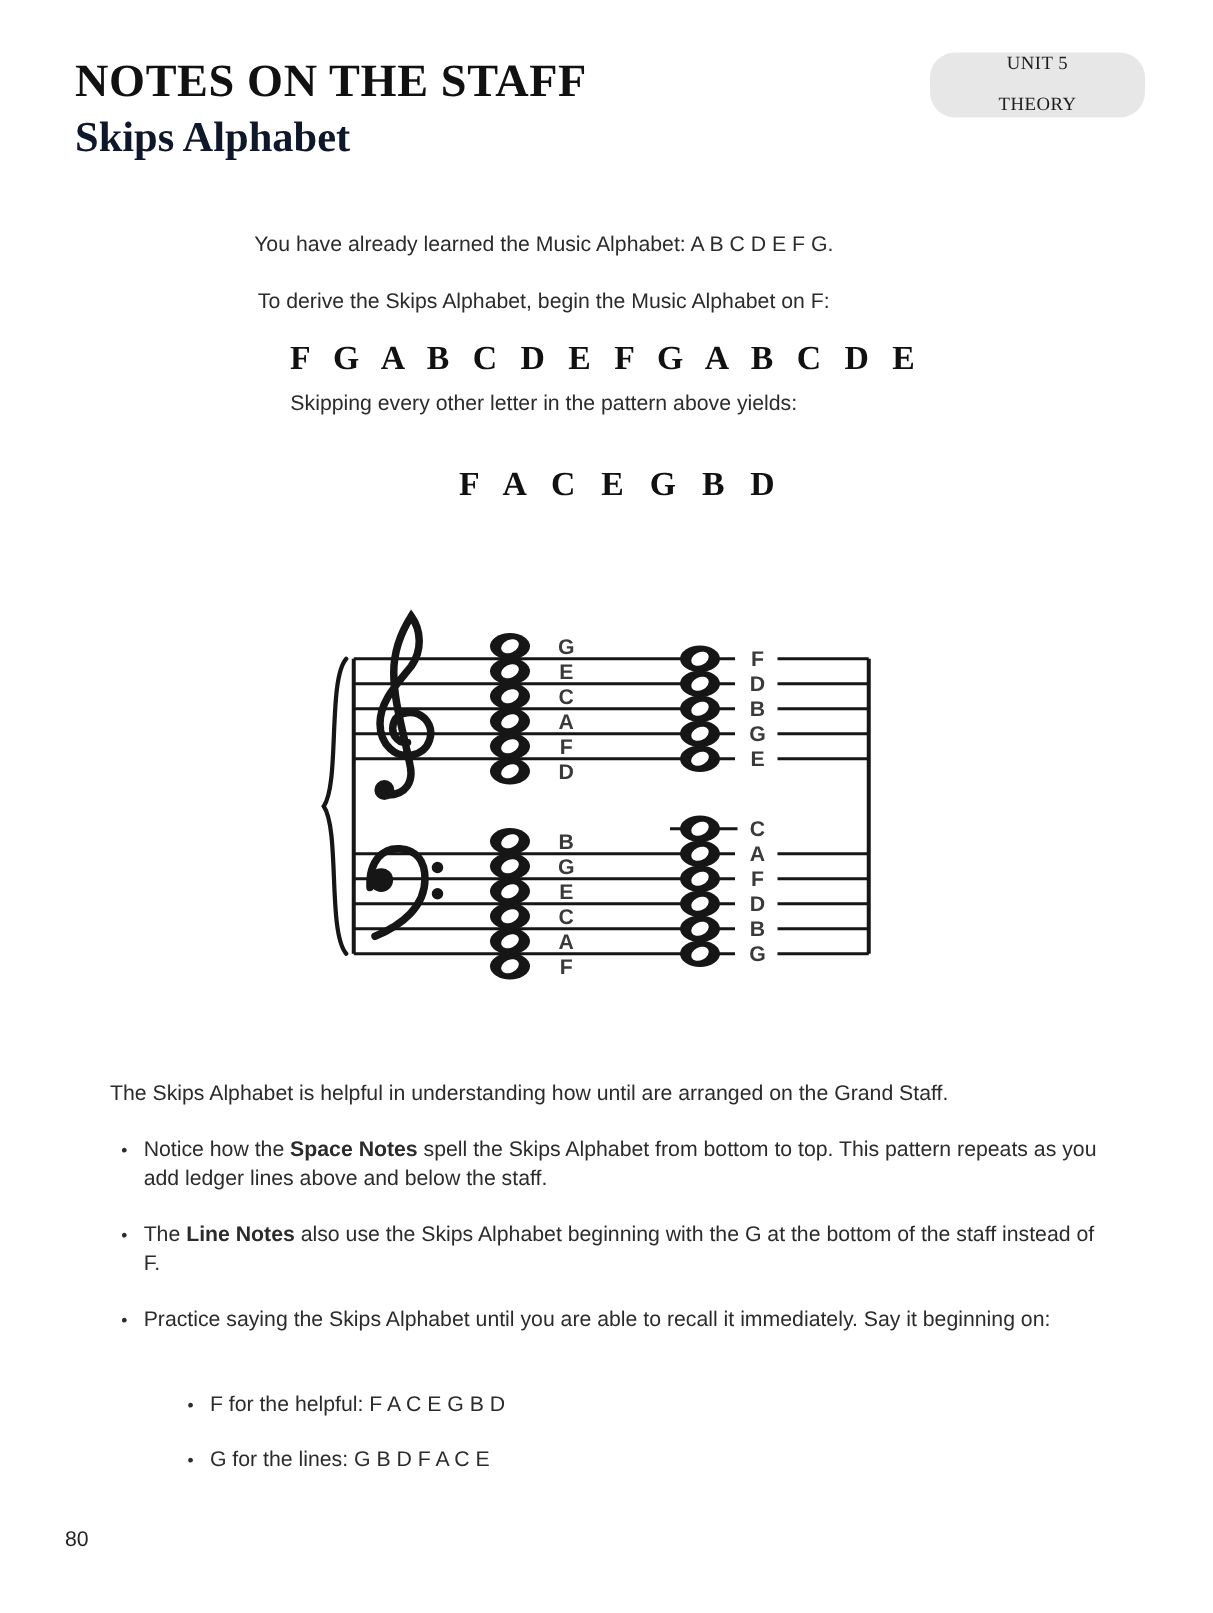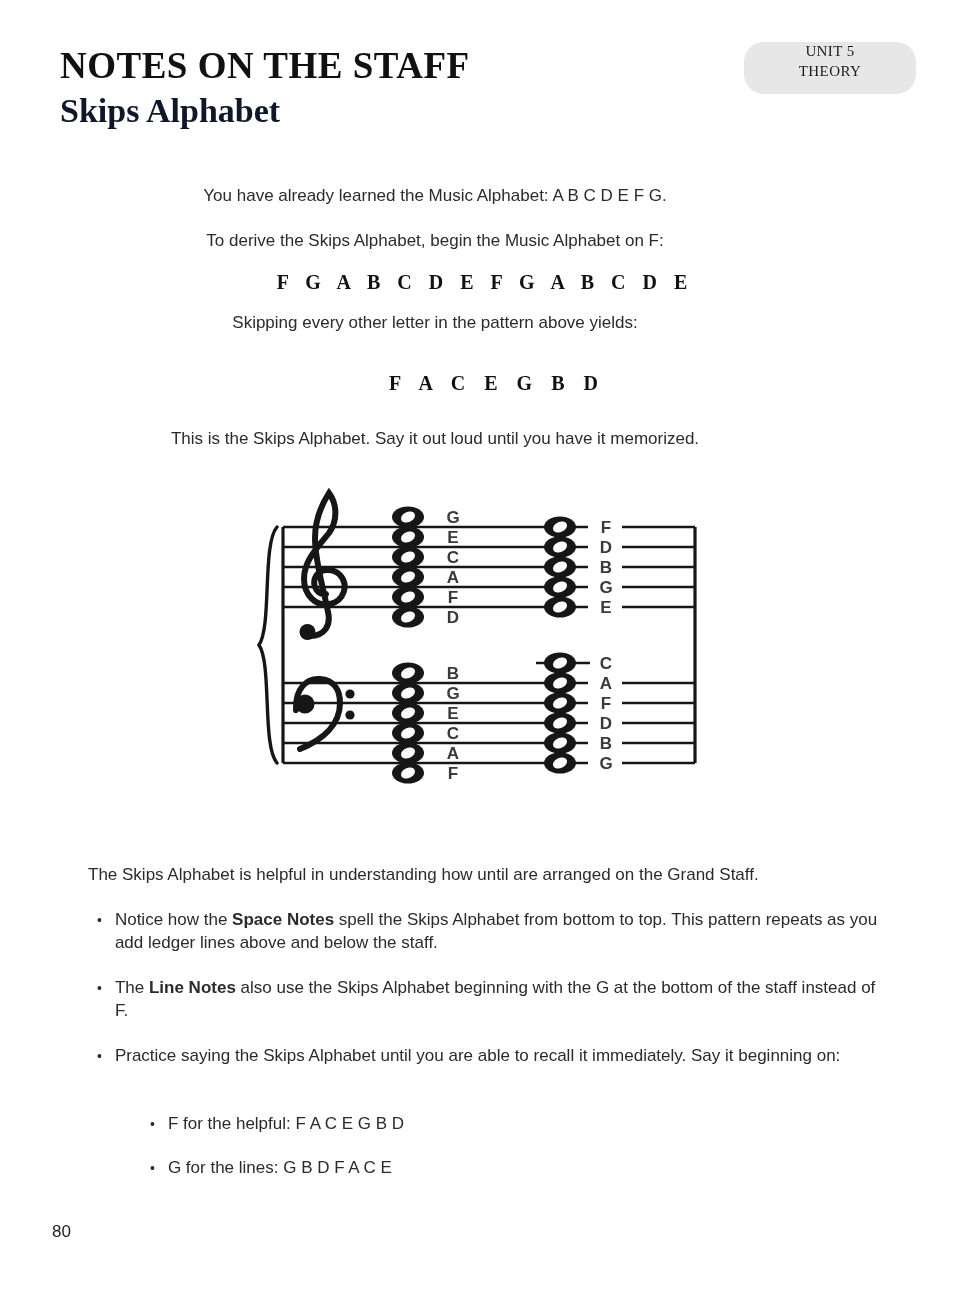--- a/index.html
+++ b/index.html
@@ -15,32 +15,32 @@
     font-size:37px; letter-spacing:0.5px; color:#111;
   }
   .subtitle {
     position:absolute; left:60px; top:92px;
     font-family:"Liberation Serif", serif; font-weight:700;
     font-size:34px; color:#0f172a;
   }
   .badge {
     position:absolute; left:744px; top:42px; width:172px; height:52px;
     background:#e7e7e7; border-radius:20px;
-    display:flex; flex-direction:column; align-items:center; justify-content:flex-start;
+    display:flex; flex-direction:column; align-items:center; justify-content:space-between;
     font-family:"Liberation Serif", serif; font-size:15px; color:#1c1c1c;
     line-height:1.3; letter-spacing:0.4px;
   }
   .center-p {
     position:absolute; left:0; width:870px; text-align:center;
     font-size:17px; color:#2b2b2b;
   }
   .seq {
     position:absolute; left:0; width:970px; text-align:center;
     font-family:"Liberation Serif", serif; font-weight:700;
-    font-size:20px; color:#111;
+    font-size:27px; color:#111;
   }
   .seq-full  { letter-spacing:6px; }
   .seq-skips { letter-spacing:7px;margin-left:12px; }
   .left-p {
     position:absolute; left:88px; width:816px;
     font-size:17px; color:#2b2b2b; line-height:1.35;
   }
   .bullet {
     position:absolute; left:97px; width:786px;
     display:flex; gap:13px; font-size:17px; color:#2b2b2b; line-height:1.35;
@@ -62,21 +62,20 @@
   <div class="badge" style="background: rgb(231, 231, 231);">
     <span>UNIT 5</span>
     <span>THEORY</span>
   </div>
 
   <p class="center-p" style="top:186px">You have already learned the Music Alphabet: A B C D E F G.</p>
   <p class="center-p" style="top:231px">To derive the Skips Alphabet, begin the Music Alphabet on F:</p>
   <p class="seq seq-full" style="top:271px">F G A B C D E F G A B C D E</p>
   <p class="center-p" style="top:313px">Skipping every other letter in the pattern above yields:</p>
   <p class="seq seq-skips" style="top:372px">F A C E G B D</p>
-  <p class="center-p" style="top:429px">This is the Skips Alphabet. Say it out loud until you have it memorized.</p>
 
   <div class="staff-wrap">
     <svg id="staff-svg" width="470" height="340" viewBox="0 0 470 340">
         <line x1="33" y1="51" x2="33" y2="287" stroke="#161616" stroke-width="3.2"></line>
         <line x1="445" y1="51" x2="445" y2="287" stroke="#161616" stroke-width="3.2"></line>
         <line x1="33" y1="51" x2="338" y2="51" stroke="#161616" stroke-width="2.5"></line>
         <line x1="372" y1="51" x2="445" y2="51" stroke="#161616" stroke-width="2.5"></line>
         <line x1="33" y1="71" x2="338" y2="71" stroke="#161616" stroke-width="2.5"></line>
         <line x1="372" y1="71" x2="445" y2="71" stroke="#161616" stroke-width="2.5"></line>
         <line x1="33" y1="91" x2="338" y2="91" stroke="#161616" stroke-width="2.5"></line>

